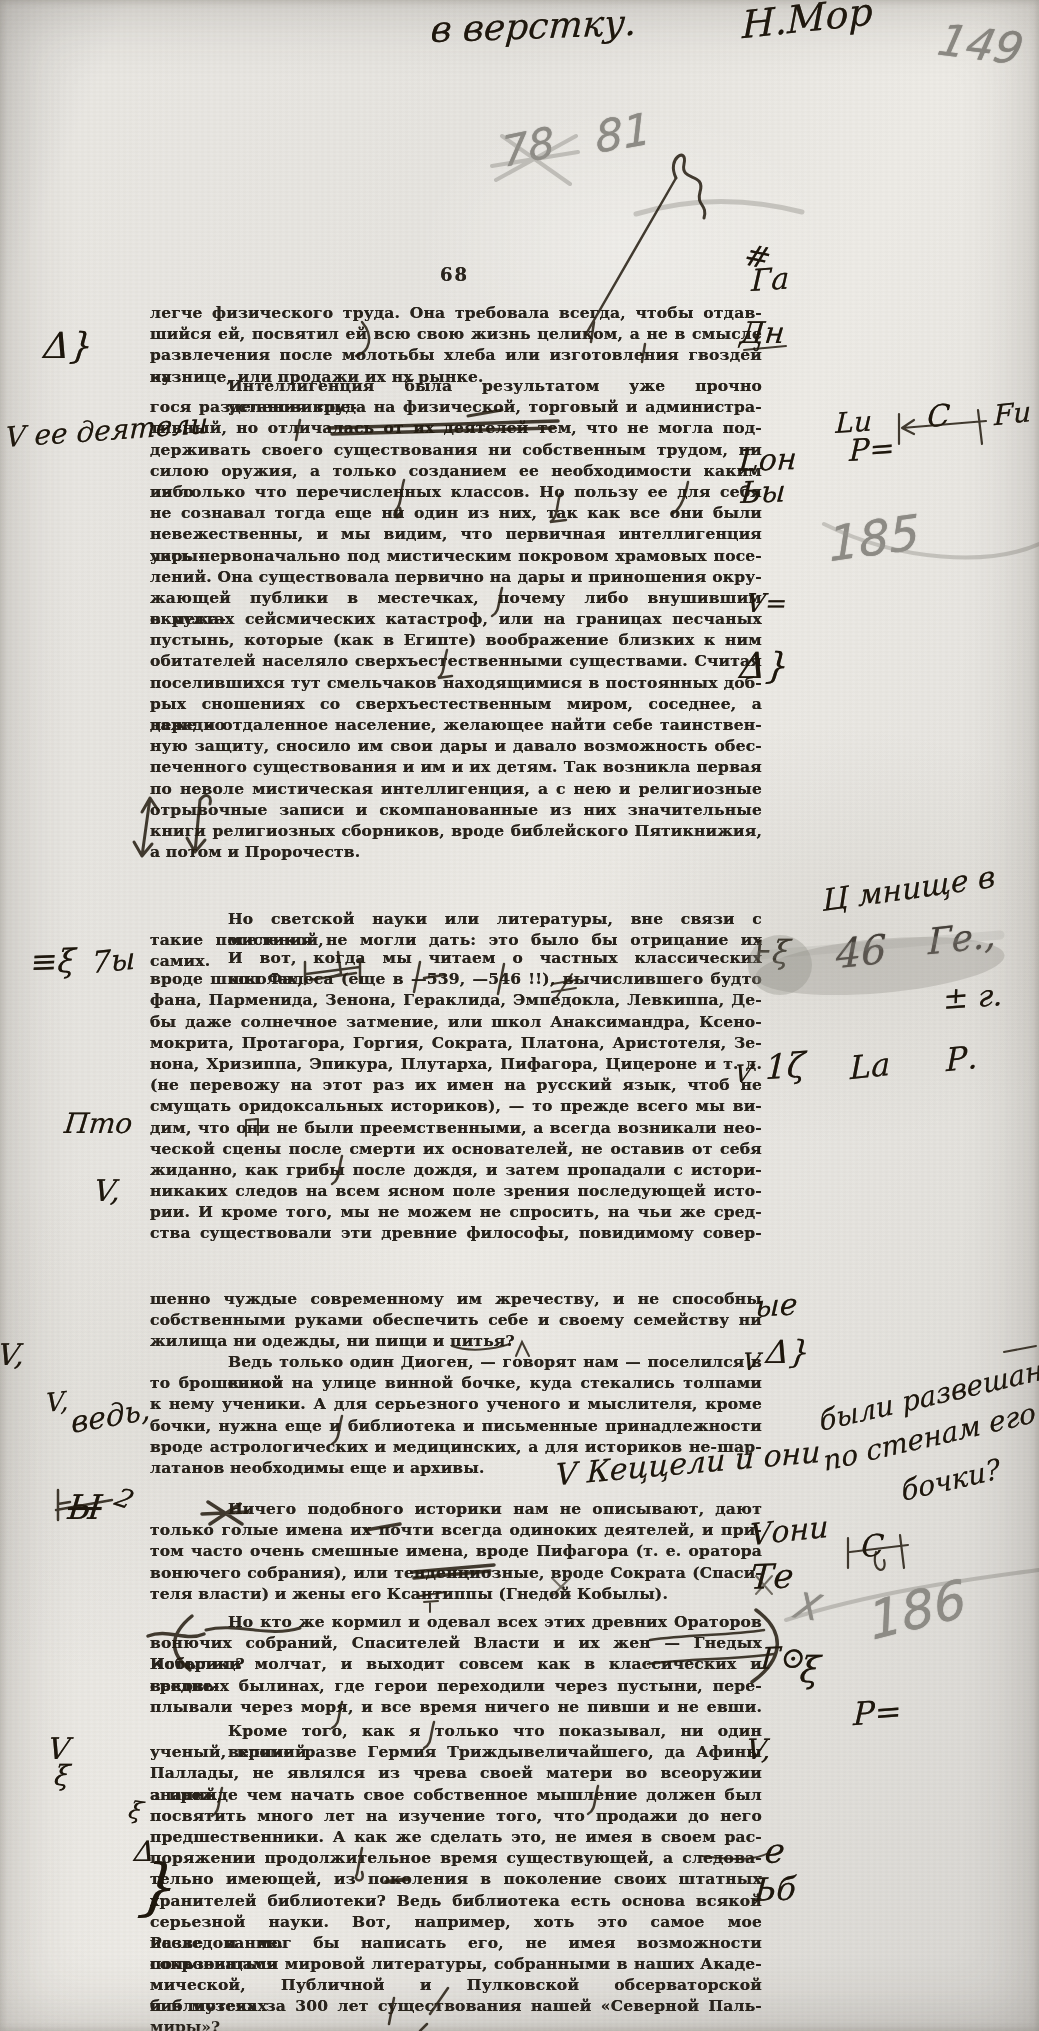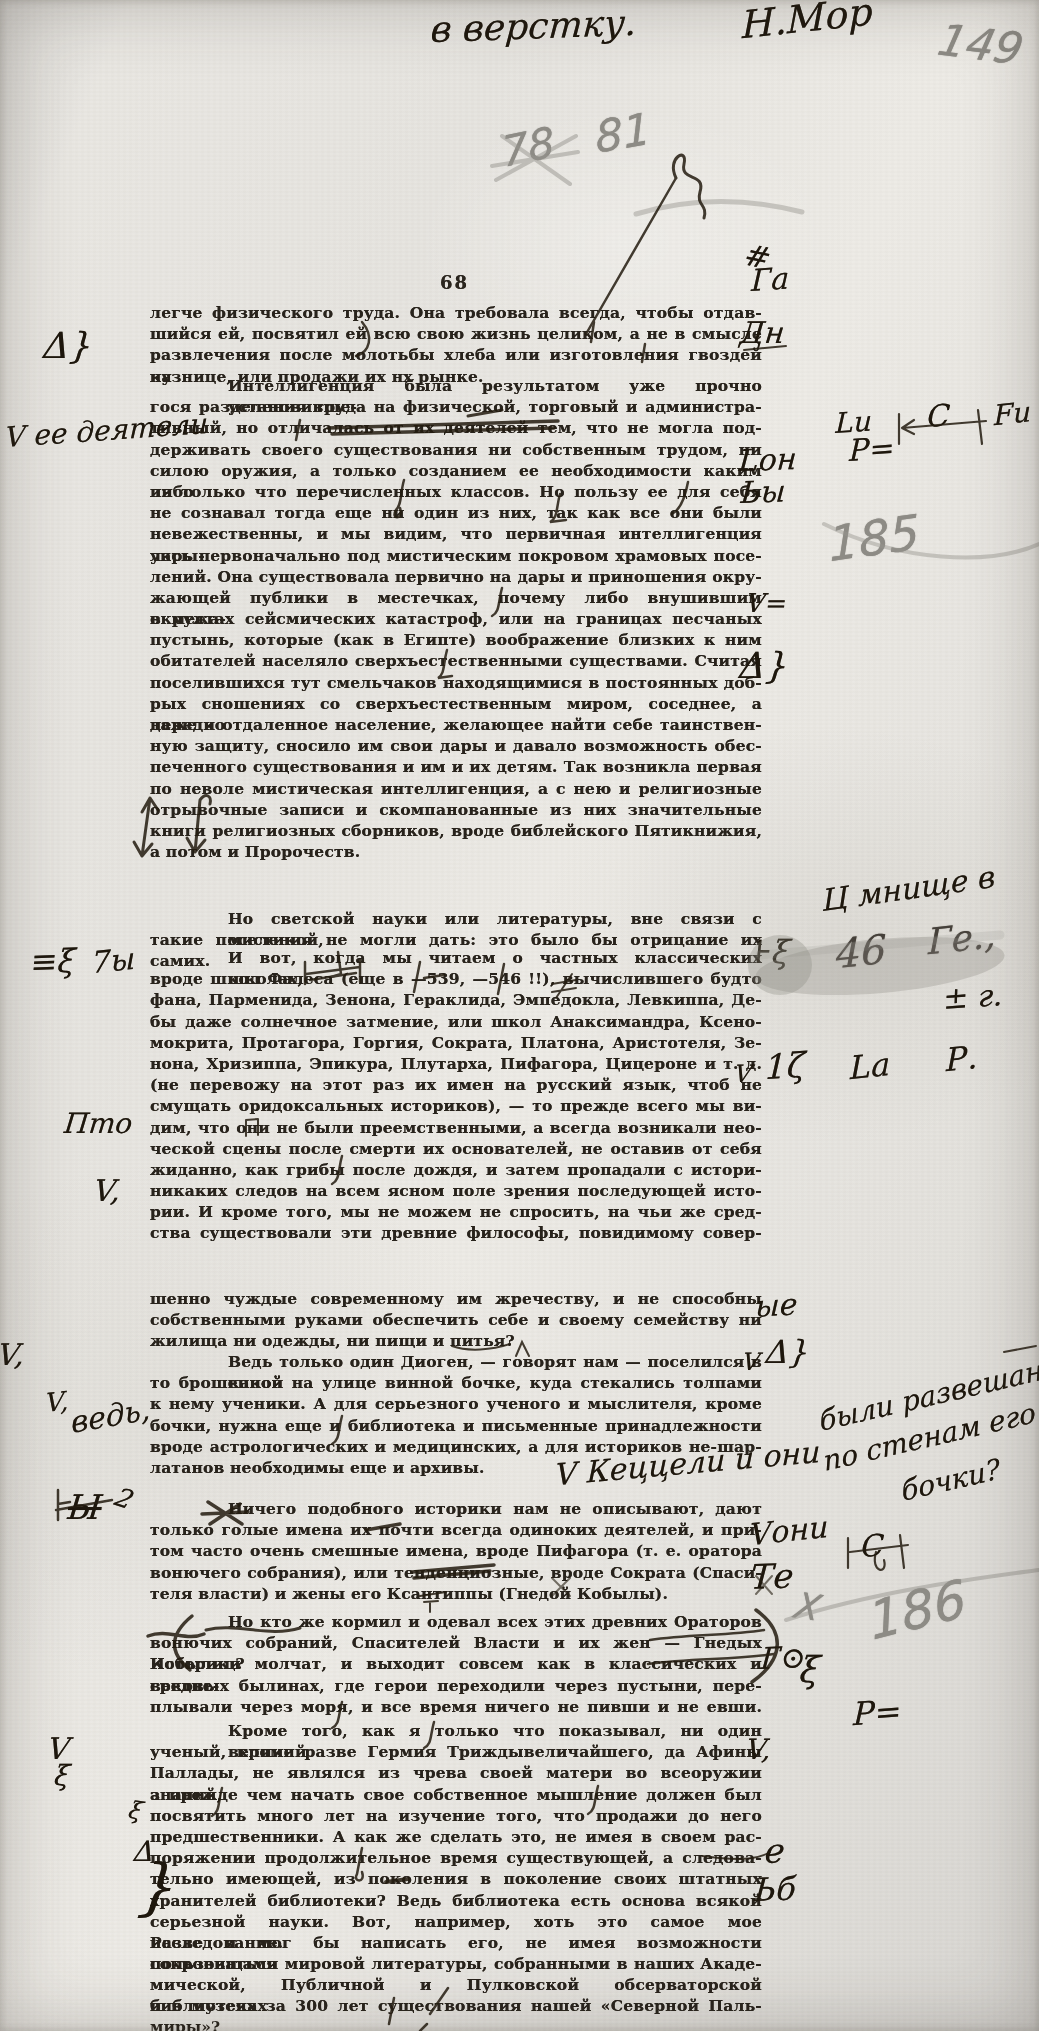--- a/index.html
+++ b/index.html
@@ -19,21 +19,21 @@
                repeating-linear-gradient(90deg, rgba(255,255,255,.03) 0 3px, rgba(90,85,75,.025) 3px 6px);}
   .par{position:absolute;left:150px;width:612px;}
   .tl{
     text-align:justify;text-align-last:justify;
     height:21.2px;line-height:21.2px;font-size:15.5px;font-weight:bold;
     color:#28231c;letter-spacing:.2px;white-space:normal;
     text-shadow:0 0 .6px rgba(40,32,24,.85);
   }
   .tl.first{padding-left:78px;}
   .tl.last{text-align-last:left;}
-  .pgnum{position:absolute;left:440px;top:272px;font-size:18px;font-weight:bold;
+  .pgnum{position:absolute;left:440px;top:264px;font-size:18px;font-weight:bold;
     color:#2a251e;letter-spacing:2px;text-shadow:0 0 .6px rgba(40,32,24,.8);}
   .partial{position:absolute;left:150px;top:2016px;font-size:15.5px;font-weight:bold;
     line-height:21.2px;color:#28231c;}
   .ann{position:absolute;font-family:"DejaVu Serif",serif;font-style:italic;
     white-space:nowrap;transform-origin:left top;line-height:1;}
   .ann.ink{color:#1e170d;text-shadow:0 0 .5px rgba(25,18,8,.6);}
   .ann.pencil{color:#8d8b85;font-family:"DejaVu Sans",sans-serif;text-shadow:0 0 1px rgba(120,118,112,.8);}
   .ann.pencil_dark{color:#45403a;text-shadow:0 0 1px rgba(70,64,55,.7);}
   .ann.struck{text-decoration:line-through;text-decoration-thickness:2.5px;}
   svg.marks{position:absolute;left:0;top:0;pointer-events:none;}

